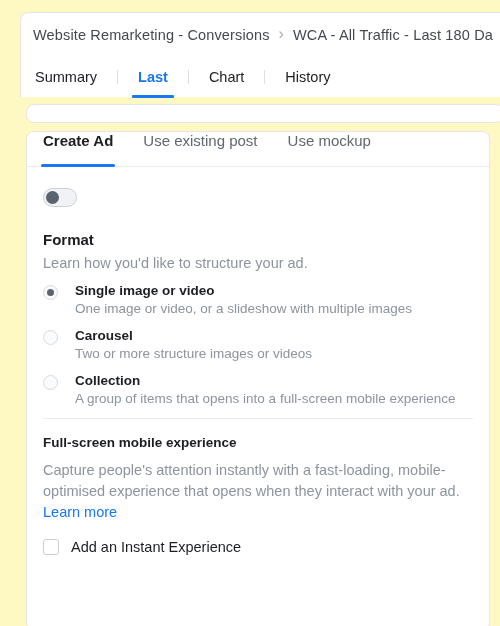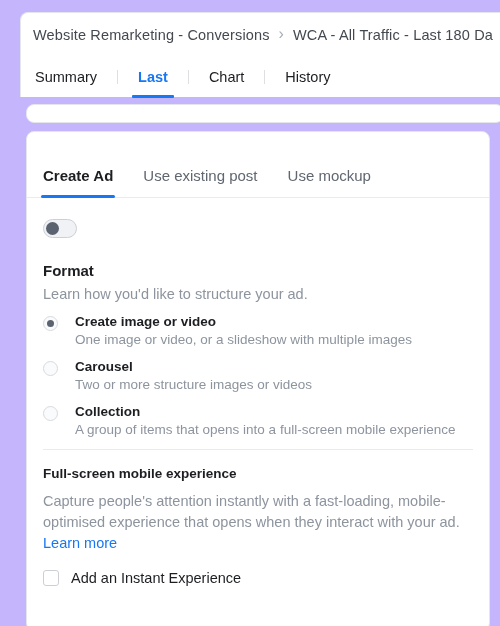--- a/index.html
+++ b/index.html
@@ -13,21 +13,21 @@
   body {
     font-family: "Liberation Sans", sans-serif;
     background: #f0f2f5;
     -webkit-font-smoothing: antialiased;
   }
 
   .page {
     position: relative;
     width: 500px;
     height: 626px;
-    background: #c4b5fd;
+    background: #fef9c3;
   }
 
   
   .header-card {
     position: absolute;
     left: 20px;
     top: 12px;
     width: 490px;
     background: #ffffff;
     border: 1px solid #e4e6eb;
@@ -122,22 +122,21 @@
     width: 464px;
     height: 500px;
     background: #ffffff;
     border: 1px solid #e4e6eb;
     border-radius: 8px;
     overflow: hidden;
   }
 
   .card-tabs {
     display: flex;
-    align-items: flex-end;
-    height: 66px;
+    height: 35px;
     padding: 0 0 0 16px;
     border-bottom: 1px solid #e9ebee;
     position: relative;
   }
 
   .card-tab {
     position: relative;
     font-size: 15px;
     color: #606770;
     padding-bottom: 13px;
@@ -386,21 +385,21 @@
       </div>
 
       <div class="section-label">Format</div>
       <div class="section-sub">Learn how you'd like to structure your ad.</div>
 
       <div class="radio-list">
 
         <div class="radio-row">
           <div class="radio checked"></div>
           <div class="radio-text">
-            <div class="radio-title">Create image or video</div>
+            <div class="radio-title">Single image or video</div>
             <div class="radio-desc">One image or video, or a slideshow with multiple images</div>
           </div>
         </div>
 
         <div class="radio-row">
           <div class="radio"></div>
           <div class="radio-text">
             <div class="radio-title">Carousel</div>
             <div class="radio-desc">Two or more structure images or videos</div>
           </div>

